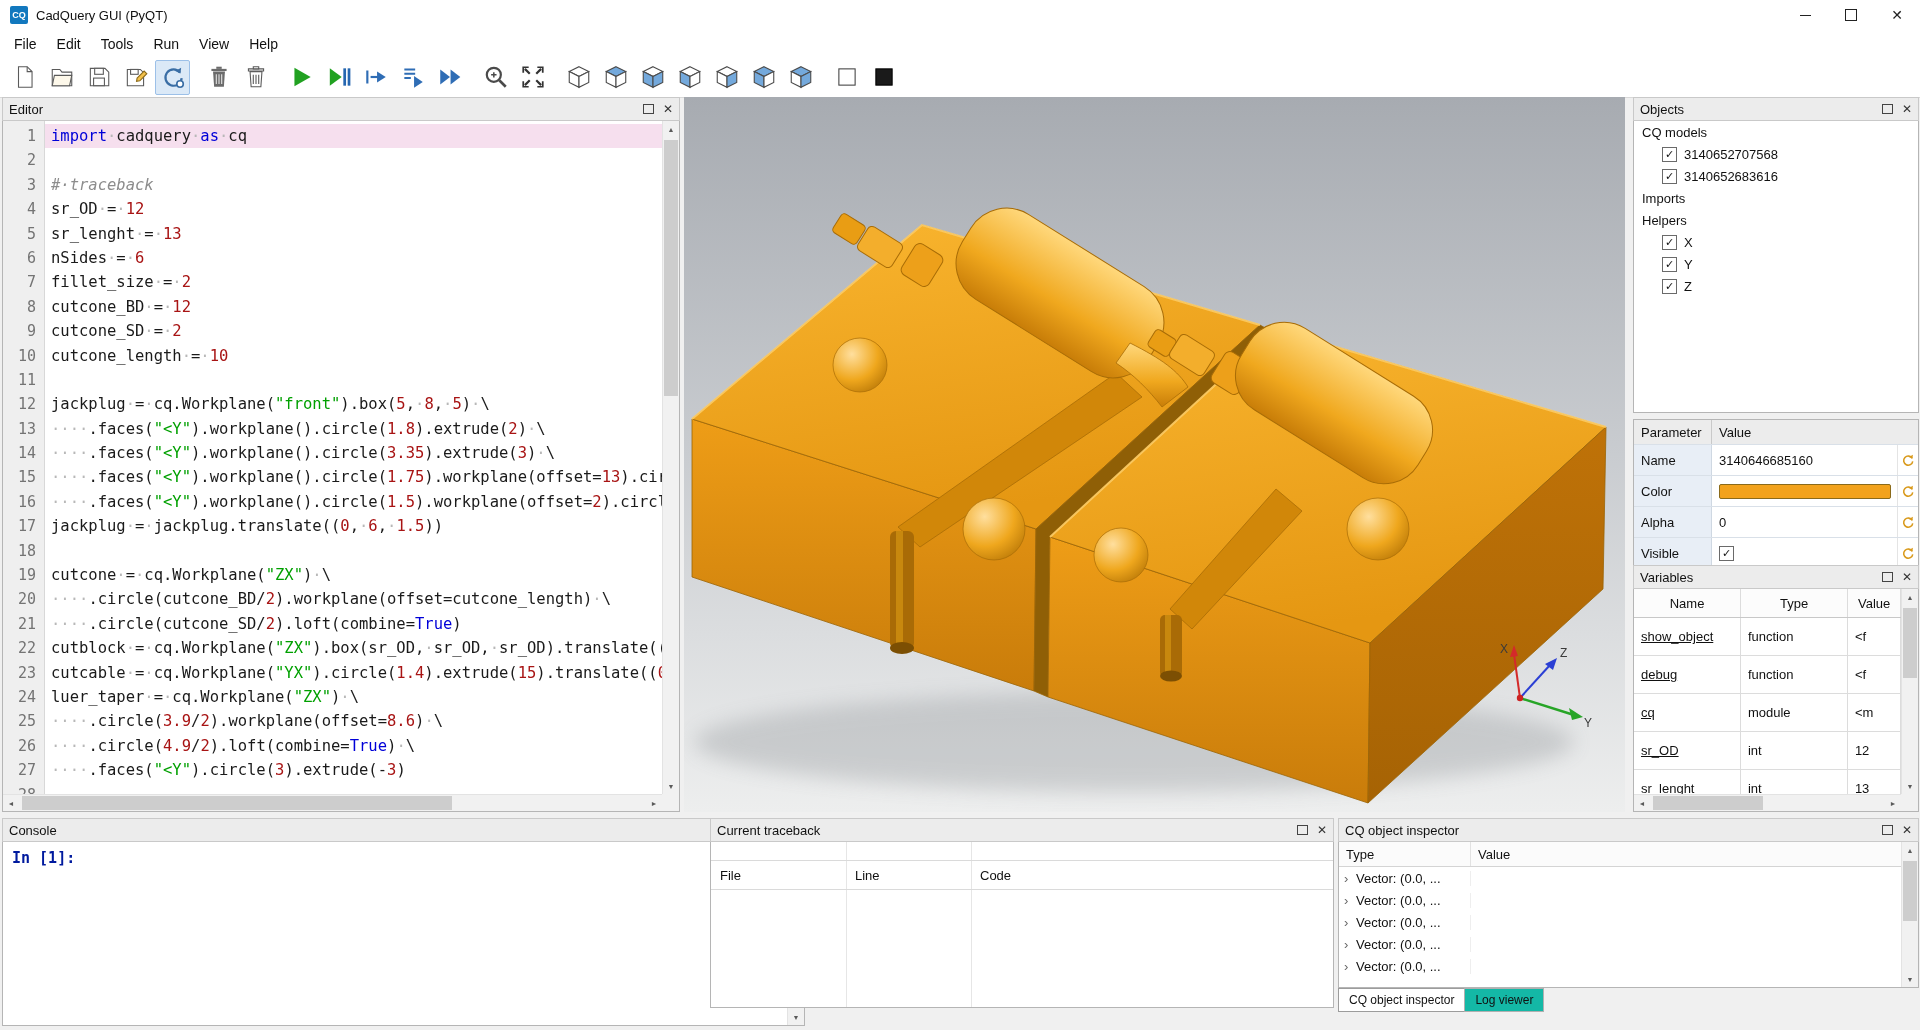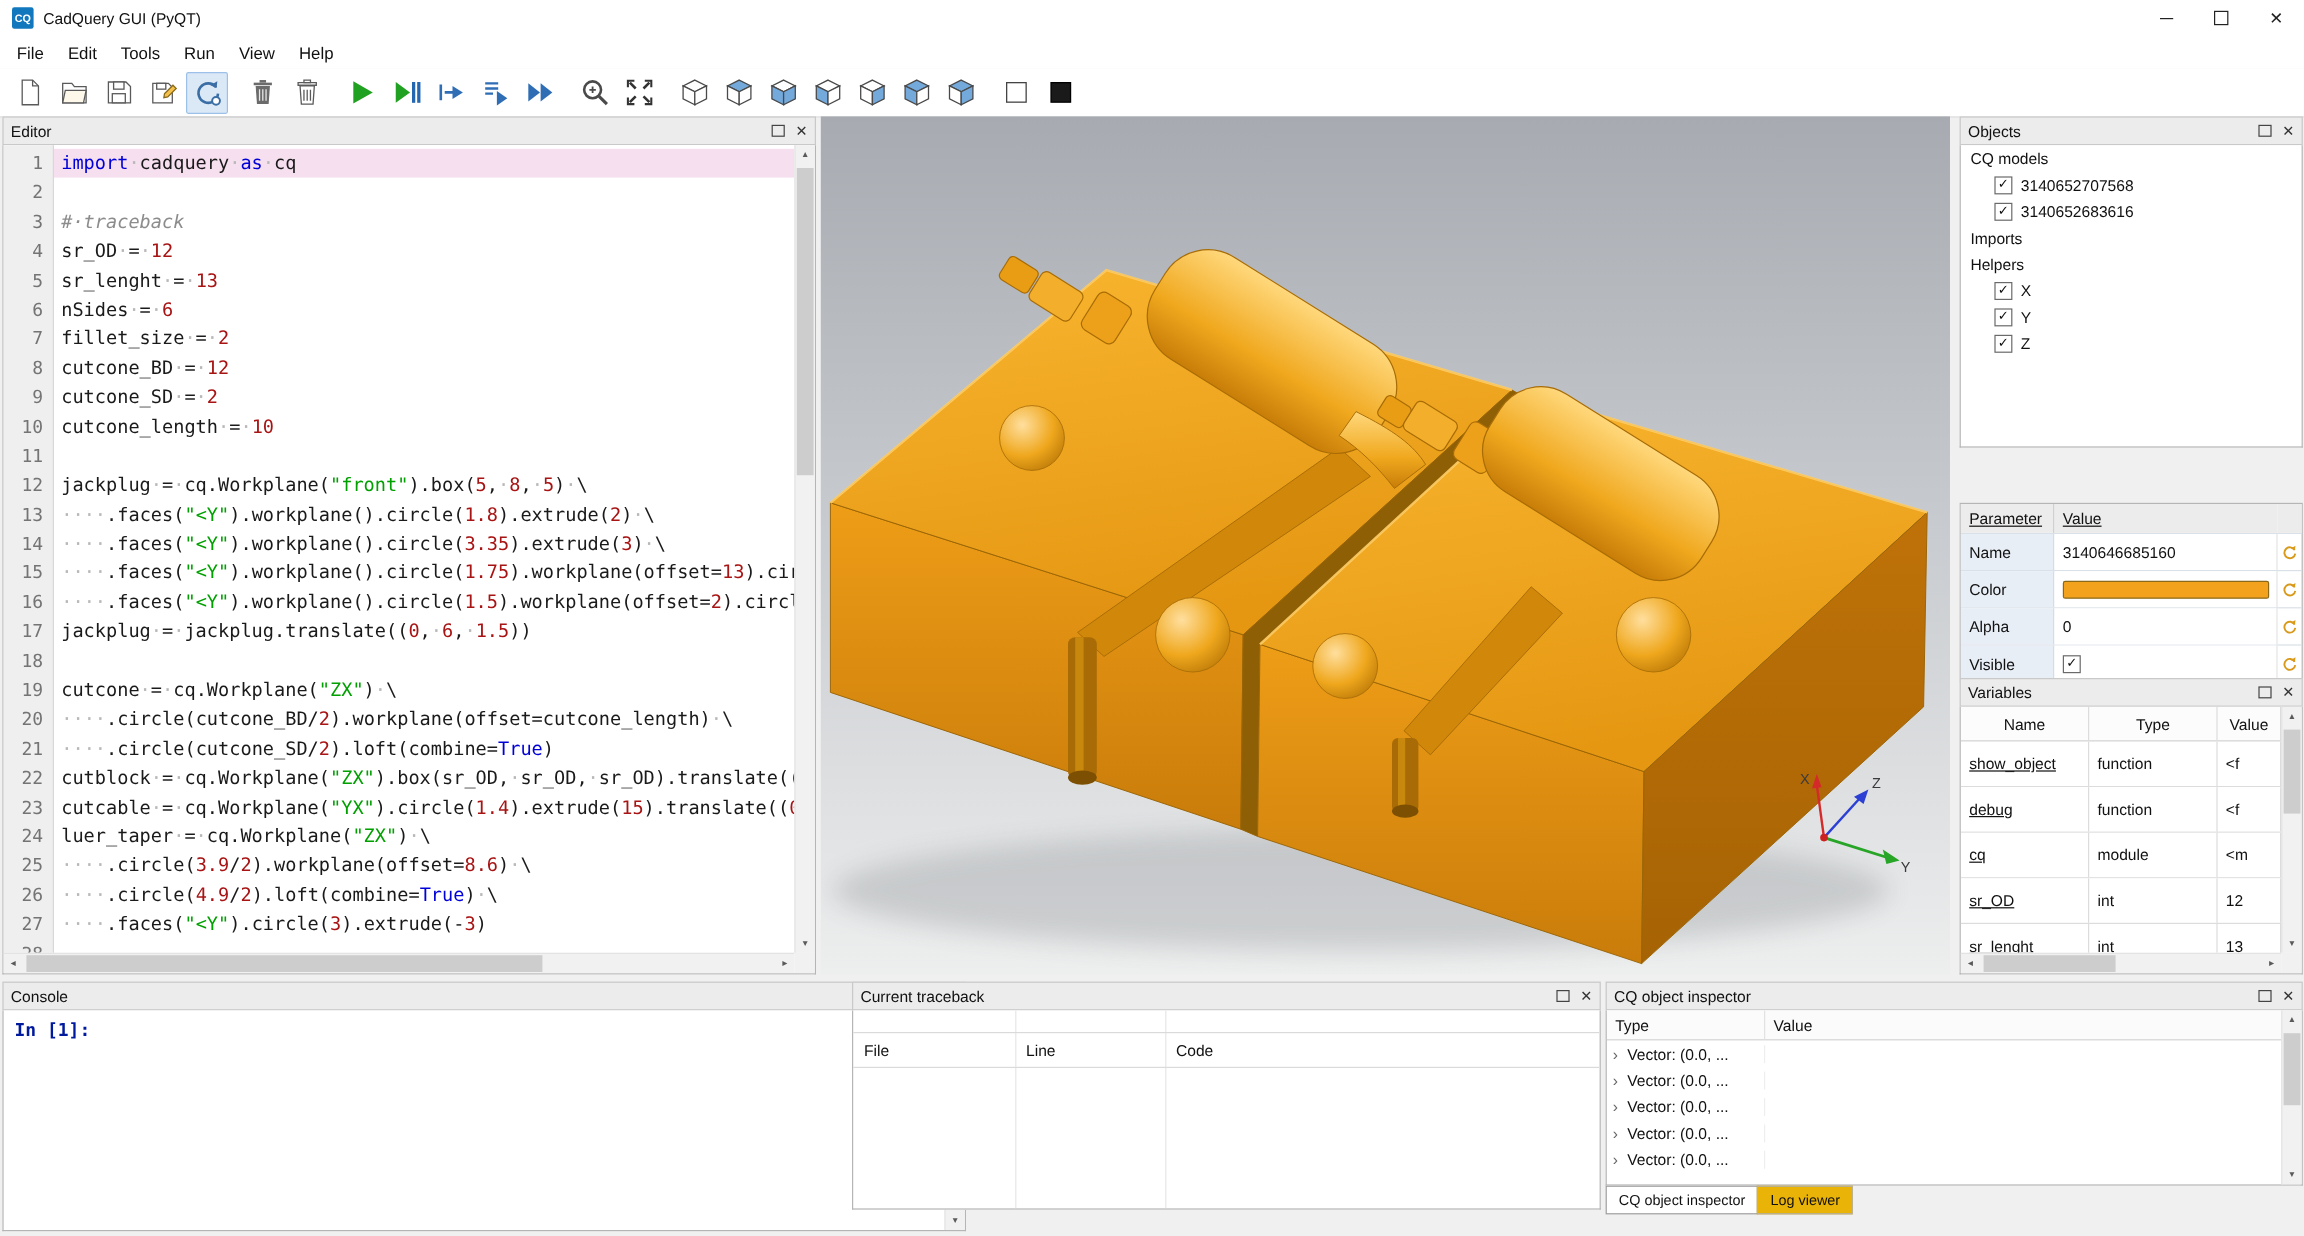--- a/index.html
+++ b/index.html
@@ -56,21 +56,21 @@
             background:linear-gradient(180deg,#a7abb1 0%,#c9ccd0 50%,#edeeee 100%);}
   .viewport svg.scene{width:100%;height:100%;display:block;}
   
   .tree-row{height:22px;display:flex;align-items:center;padding-left:8px;font-size:13px;}
   .tree-row.child{padding-left:28px;}
   .cb{width:13px;height:13px;border:1px solid #6a6a6a;background:#fff;margin-right:7px;
       display:inline-flex;align-items:center;justify-content:center;flex:none;}
   .cb.on::after{content:"✓";font-size:11px;color:#111;line-height:1;}
   .prop-wrap{position:absolute;left:1633px;top:419px;width:286px;background:#fff;border:1px solid #b5b5b5;box-sizing:border-box;}
   .prop-row{display:flex;height:30px;align-items:stretch;border-top:1px solid #d9e0e8;}
-  .prop-row.prop-head{height:24px;border-top:none;text-decoration:underline;}
+  .prop-row.prop-head{height:24px;border-top:none;}
   .prop-param{width:78px;background:#e8eef6;display:flex;align-items:center;padding-left:7px;
               border-right:1px solid #cfd8e2;box-sizing:border-box;flex:none;}
   .prop-head .prop-param{background:#ececec;border-right:1px solid #c9c9c9;}
   .prop-value{flex:1;display:flex;align-items:center;padding-left:7px;background:#fff;overflow:hidden;}
   .prop-head .prop-value{background:#ececec;}
   .prop-reset{width:20px;display:flex;align-items:center;justify-content:center;border-left:1px solid #e4e4e4;flex:none;}
   .prop-head .prop-reset{background:#ececec;border-left:none;}
   .prop-reset svg{width:14px;height:14px;}
   .swatch{flex:1;height:13px;margin-right:6px;border:1px solid #8a6a1a;border-radius:2px;}
   .var-head{display:flex;height:28px;border-bottom:1px solid #c8c8c8;background:#fcfcfc;}
@@ -86,21 +86,21 @@
   .tbk-cell:nth-child(1){width:135px;} .tbk-cell:nth-child(2){width:125px;} .tbk-cell:nth-child(3){flex:1;}
   .vline{position:absolute;top:0;bottom:0;width:1px;background:#e6e6e6;}
   .insp-head{display:flex;height:24px;background:#fbfbfb;border-bottom:1px solid #d4d4d4;}
   .insp-hcell{display:flex;align-items:center;padding-left:7px;border-right:1px solid #e2e2e2;box-sizing:border-box;}
   .insp-hcell:nth-child(1){width:132px;} .insp-hcell:nth-child(2){flex:1;border-right:none;}
   .insp-row{display:flex;height:22px;align-items:center;}
   .insp-type{width:132px;display:flex;align-items:center;padding-left:5px;border-right:1px solid #eee;
              box-sizing:border-box;overflow:hidden;white-space:nowrap;}
   .chev{color:#666;font-size:13px;width:12px;flex:none;}
   .tabs{position:absolute;left:0;bottom:0;height:24px;display:flex;align-items:stretch;}
-  .tab{font-size:12px;padding:3px 10px;border:1px solid #b0b0b0;background:#eab308;display:flex;align-items:center;margin-right:-1px;}
+  .tab{font-size:12px;padding:3px 10px;border:1px solid #b0b0b0;background:#14b8a6;display:flex;align-items:center;margin-right:-1px;}
   .tab.active{background:#fff;border-color:#9c9c9c;}
 </style>
 </head>
 <body>
 
 <div id="app">
 
   <div class="titlebar">
     <div class="app-icon">CQ</div>
     <div class="title-text">CadQuery GUI (PyQT)</div>
@@ -510,21 +510,21 @@
         <line x1="836" y1="601" x2="890" y2="618" stroke="#27a527" stroke-width="2.4"></line>
         <polygon points="885,611 888,623 899,620" fill="#27a527"></polygon>
         <circle cx="836" cy="601" r="3.2" fill="#cc2222"></circle>
         <text x="816" y="556" fill="#3a3a3a">X</text>
         <text x="876" y="560" fill="#3a3a3a">Z</text>
         <text x="900" y="630" fill="#3a3a3a">Y</text>
       </g>
     </svg>
   </div>
 
-  <div class="dock" style="left:1633px;top:97px;width:286px;height:276px;">
+  <div class="dock" style="left:1633px;top:97px;width:286px;height:316px;">
     <div class="dock-header">
       <span>Objects</span>
       <span class="dh-spacer"></span>
       <span class="float-icon"></span>
       <span class="close-icon">✕</span>
     </div>
     <div class="dock-body" id="objects-tree">
         <div class="tree-row">
           <span>CQ models</span>
         </div>

